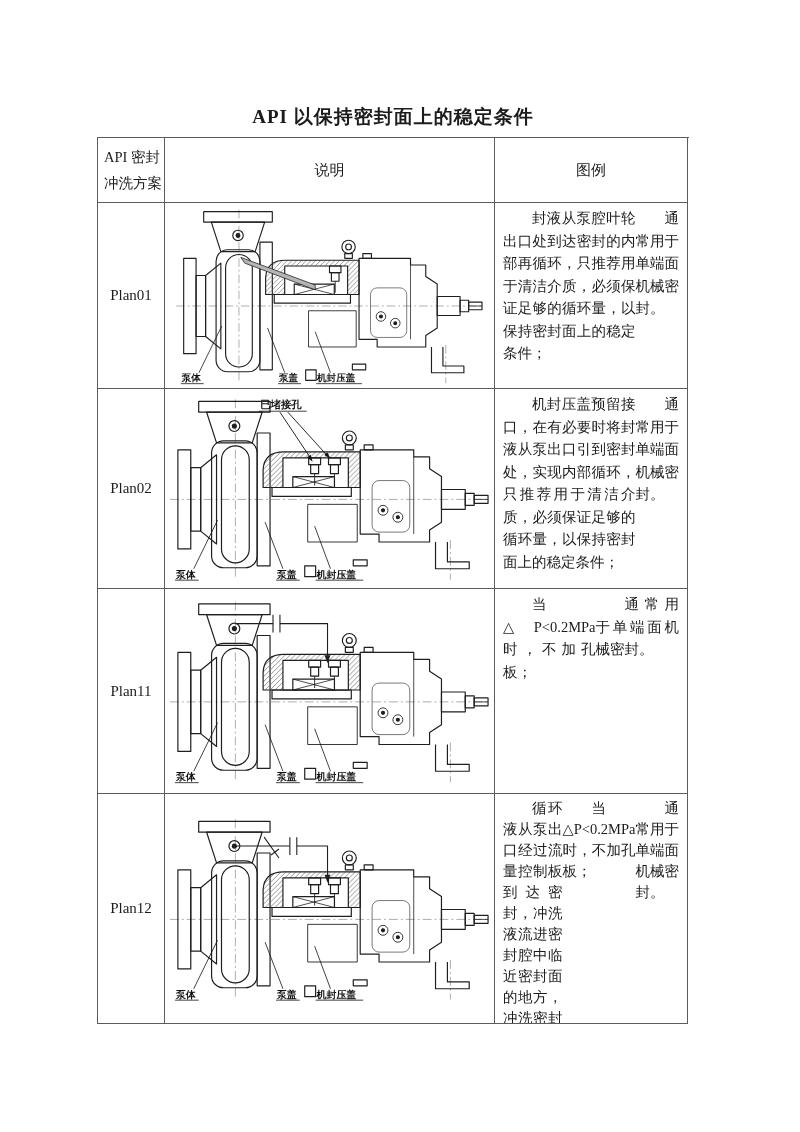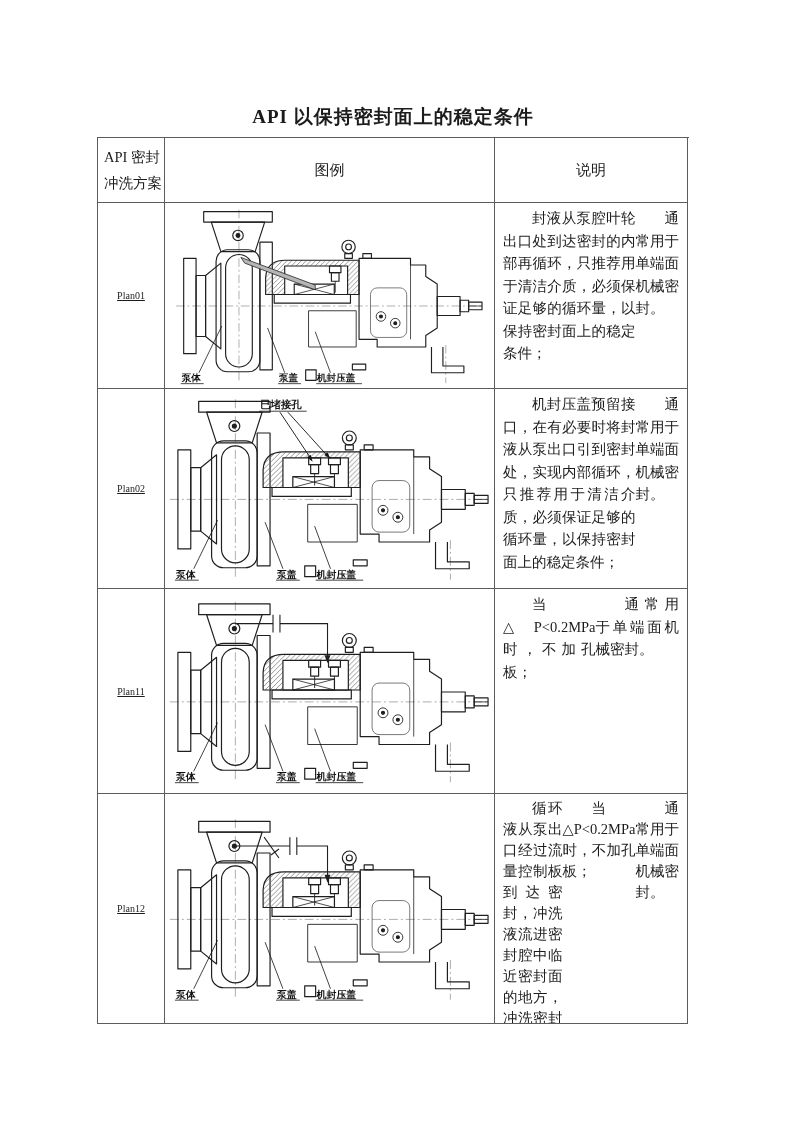--- a/index.html
+++ b/index.html
@@ -18,21 +18,21 @@
     grid-template-rows:65px 186px 200px 205px 230px;
     border-top:1px solid #5c5c5c;border-left:1px solid #5c5c5c;
   }
   .cell{
     box-sizing:border-box;border-right:1px solid #5c5c5c;border-bottom:1px solid #5c5c5c;
     overflow:hidden;background:#fff;
   }
   .cell-head{display:flex;align-items:center;justify-content:center;font-size:15px;}
   .head-plan{flex-direction:column;align-items:flex-start;justify-content:center;
     padding-left:6px;font-size:14.5px;line-height:26px;}
-  .cell-plan{display:flex;align-items:center;justify-content:center;font-size:10px;text-decoration:underline;}
+  .cell-plan{display:flex;align-items:center;justify-content:center;font-size:15px;}
   .cell-fig{padding:1px;}
   .fig-slot{width:100%;height:100%;}
   .fig-slot svg{width:100%;height:100%;display:block;}
   .cell-desc{
     display:flex;flex-direction:row;justify-content:flex-end;
     padding:4px 8px 5px 8px;font-size:14.5px;line-height:22.5px;text-align:justify;
   }
   .cell-desc p{margin:0;text-indent:2em;}
   .cell-desc p:empty{display:none;}
   .desc-tight{line-height:21px;}
@@ -42,22 +42,22 @@
 <body>
 
 <div class="doc-title">API 以保持密封面上的稳定条件</div>
 
 <div class="sheet-table">
 
   <div class="cell cell-head head-plan">
     <div>API 密封</div>
     <div>冲洗方案</div>
   </div>
+  <div class="cell cell-head">说明</div>
   <div class="cell cell-head">图例</div>
-  <div class="cell cell-head">说明</div>
 
   <div class="cell cell-plan">Plan01</div>
   <div class="cell cell-fig">
       <div class="fig-slot">
         <svg viewBox="0 0 330 192" preserveAspectRatio="xMidYMid meet" xmlns="http://www.w3.org/2000/svg">
           <defs>
             <pattern id="hatch0" width="5" height="5" patternUnits="userSpaceOnUse">
               <path d="M0,5 L5,0" stroke="#666" stroke-width="0.7"></path>
             </pattern>
           </defs>

